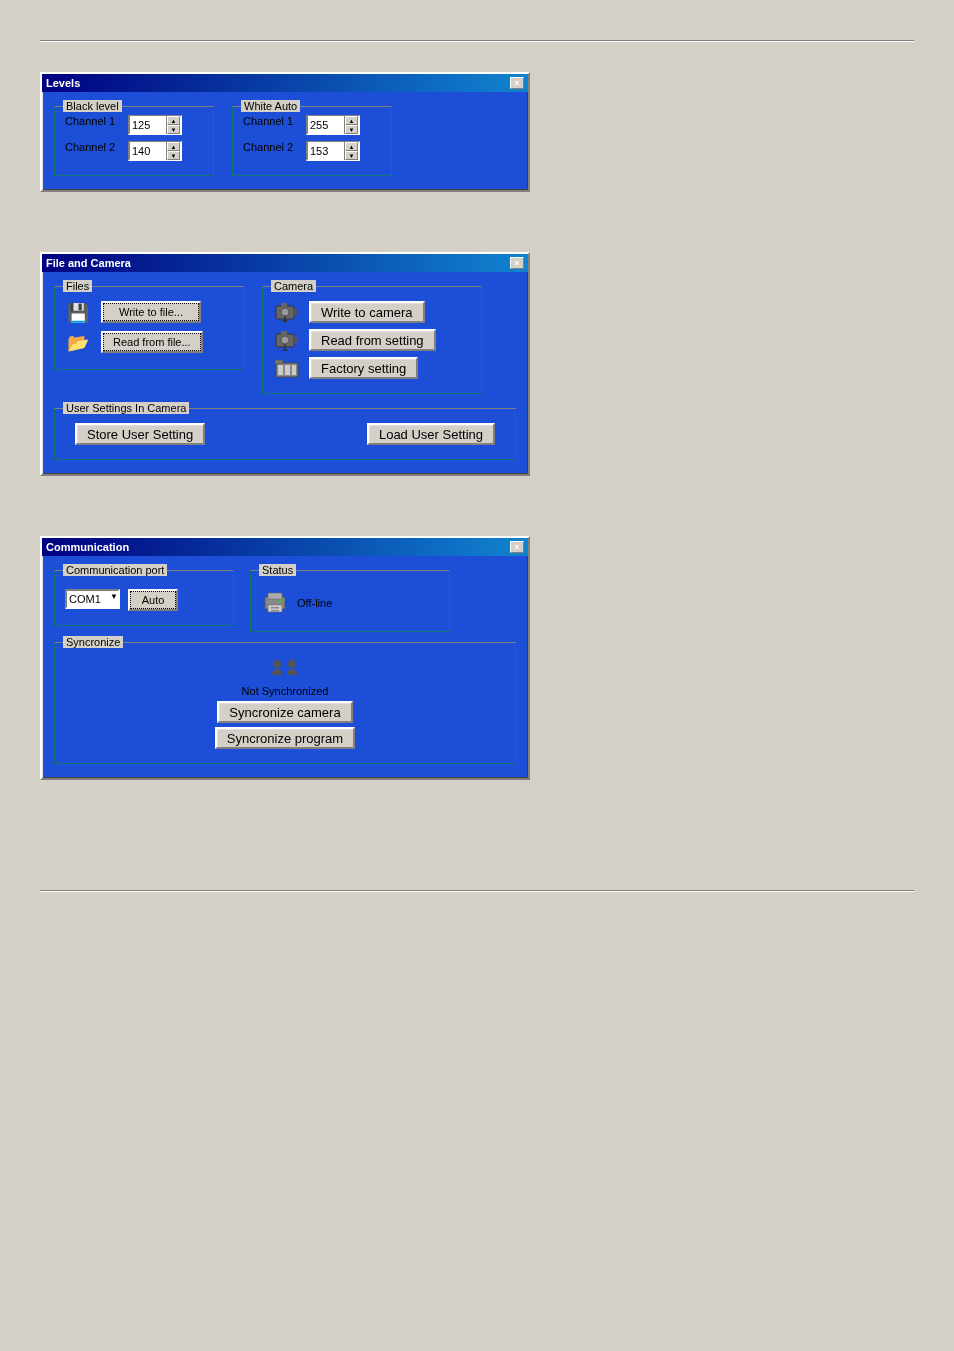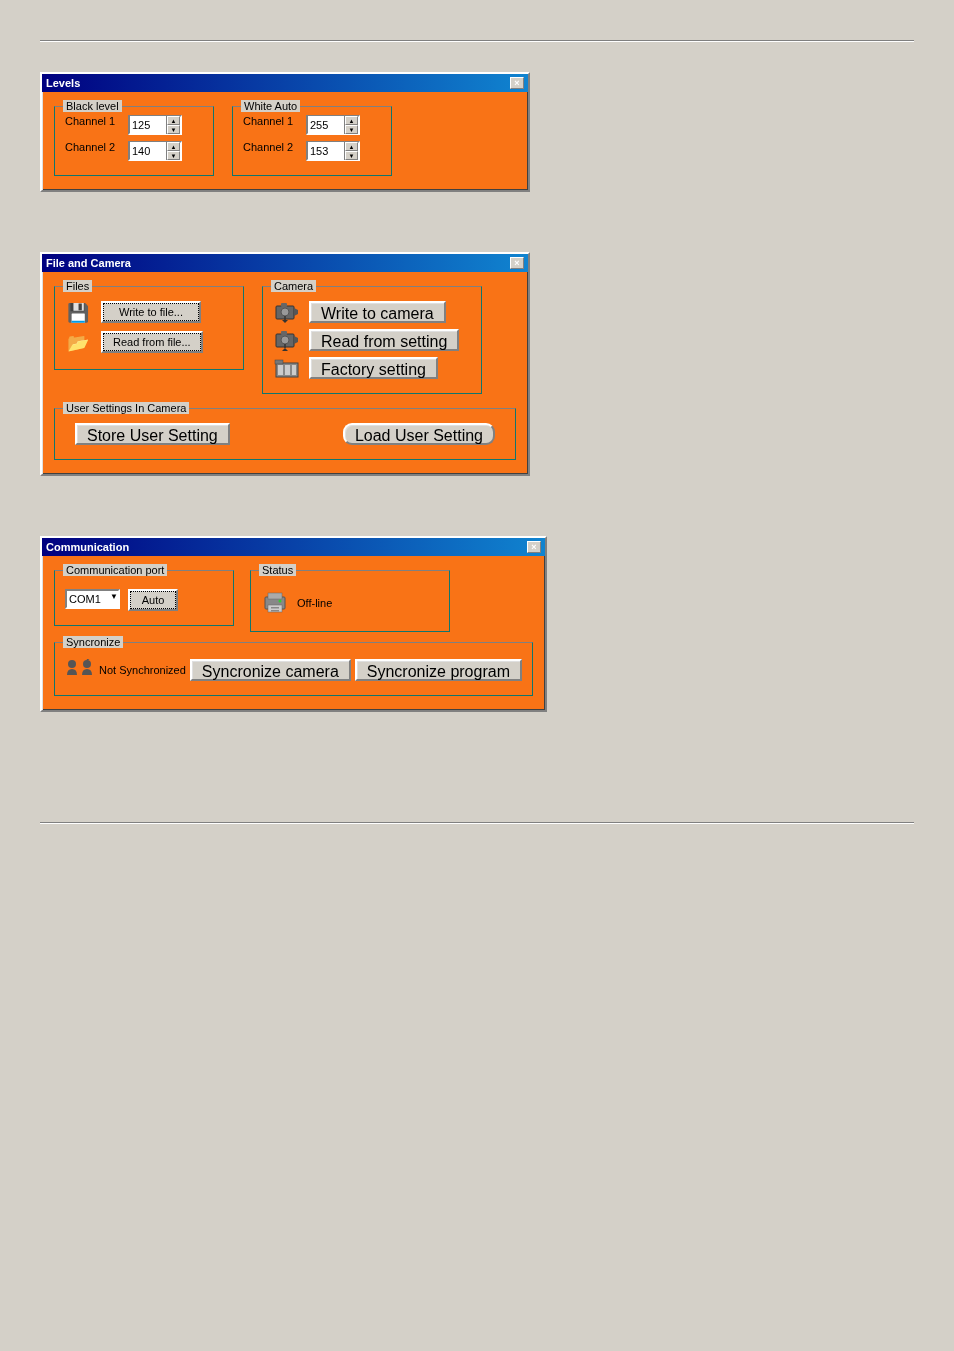--- a/index.html
+++ b/index.html
@@ -22,21 +22,21 @@
     }
     .hr-bottom {
       border: none;
       border-top: 1px solid #808080;
       border-bottom: 1px solid #fff;
       margin: 20px 0 10px 0;
     }
 
     
     .dialog {
-      background: #f97316;
+      background: #1d4ed8;
       border: 2px solid;
       border-color: #fff #808080 #808080 #fff;
       box-shadow: inset 1px 1px 0 #dfdfdf, inset -1px -1px 0 #404040;
       margin-bottom: 30px;
       display: inline-block;
       min-width: 490px;
     }
 
     .dialog-titlebar {
       background: linear-gradient(to right, #000080, #1084d0);
@@ -134,21 +134,21 @@
       line-height: 1;
     }
 
     
     .win-btn {
       background: #d4d0c8;
       border: 2px solid;
       border-color: #fff #808080 #808080 #fff;
       box-shadow: inset 1px 1px 0 #dfdfdf;
       padding: 2px 10px;
-      font-size: 16px;
+      font-size: 13px;
       font-family: 'Tahoma', 'Arial', sans-serif;
       cursor: pointer;
       min-width: 90px;
       height: 22px;
       text-align: center;
     }
 
     .win-btn-dashed {
       background: #d4d0c8;
       border: 2px solid;
@@ -377,21 +377,21 @@
             </span>
             <button class="win-btn">Factory setting</button>
           </div>
         </div>
       </div>
 
       <div class="group" style="margin-top: 8px;">
         <span class="group-title">User Settings In Camera</span>
         <div class="row" style="justify-content: space-between; margin-top: 6px; padding: 0 10px;">
           <button class="win-btn" style="min-width: 120px;">Store User Setting</button>
-          <button class="win-btn" style="min-width: 120px; border-radius: 9px;">Load User Setting</button>
+          <button class="win-btn" style="min-width: 120px;">Load User Setting</button>
         </div>
       </div>
     </div>
   </div>
 
   
   <div class="dialog" style="margin-top: 30px; min-width: 490px;">
     <div class="dialog-titlebar">
       <span>Communication</span>
       <div class="dialog-titlebar-buttons">
@@ -431,21 +431,21 @@
                 <circle cx="19" cy="12" r="1.5" fill="#33cc33"></circle>
               </svg>
             </span>
             <span>Off-line</span>
           </div>
         </div>
       </div>
 
       <div class="group" style="margin-top: 4px;">
         <span class="group-title">Syncronize</span>
-        <div class="row" style="margin-top: 8px; align-items: center; flex-wrap: wrap; gap: 4px;">
+        <div class="row" style="margin-top: 8px; align-items: center; flex-wrap: wrap; gap: 4px; flex-direction: column;">
           <span class="sync-icons">
             <svg width="30" height="22" viewBox="0 0 30 22">
 
               <circle cx="7" cy="5" r="4" fill="#555"></circle>
               <path d="M2 16 Q2 10 7 10 Q12 10 12 16" fill="#555"></path>
 
               <circle cx="22" cy="5" r="4" fill="#555"></circle>
               <path d="M17 16 Q17 10 22 10 Q27 10 27 16" fill="#555"></path>
               <line x1="22" y1="1" x2="26" y2="-2" stroke="#555" stroke-width="1.5"></line>
               <circle cx="26" cy="-2" r="1" fill="#555"></circle>

